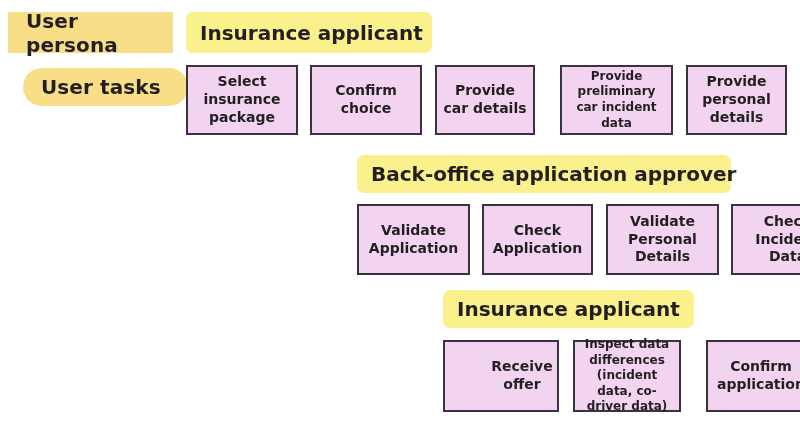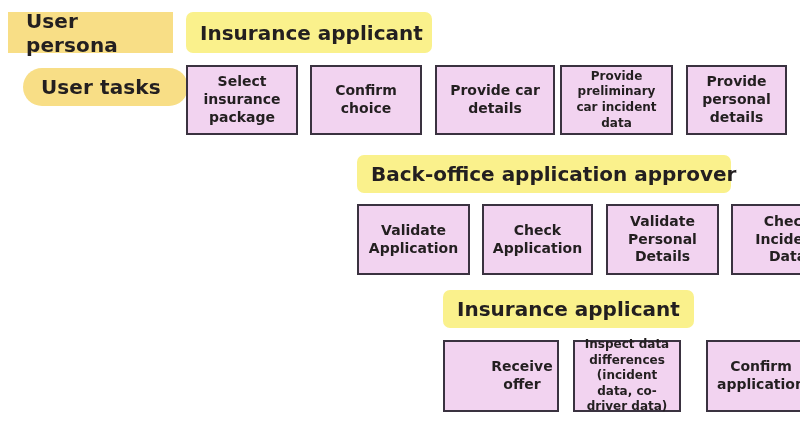--- a/index.html
+++ b/index.html
@@ -86,21 +86,21 @@
   <div id="lanes">
       <div class="persona-banner" style="left: 186px; top: 12px; width: 246px; height: 41px;">
         <span>Insurance applicant</span>
       </div>
       <div class="task-box" style="position: absolute; left: 186px; top: 65px; width: 112px; height: 70px;">
         <span>Select insurance package</span>
       </div>
       <div class="task-box" style="position: absolute; left: 310px; top: 65px; width: 112px; height: 70px;">
         <span>Confirm choice</span>
       </div>
-      <div class="task-box" style="position: absolute; left: 435px; top: 65px; width: 120px; height: 70px;">
+      <div class="task-box" style="position: absolute; left: 435px; top: 65px; width: 100px; height: 70px;">
         <span>Provide car details</span>
       </div>
       <div class="task-box small" style="position: absolute; left: 560px; top: 65px; width: 113px; height: 70px;">
         <span>Provide preliminary car incident data</span>
       </div>
       <div class="task-box" style="position: absolute; left: 686px; top: 65px; width: 101px; height: 70px;">
         <span>Provide personal details</span>
       </div>
       <div class="persona-banner" style="left: 357px; top: 155px; width: 374px; height: 38px;">
         <span>Back-office application approver</span>

